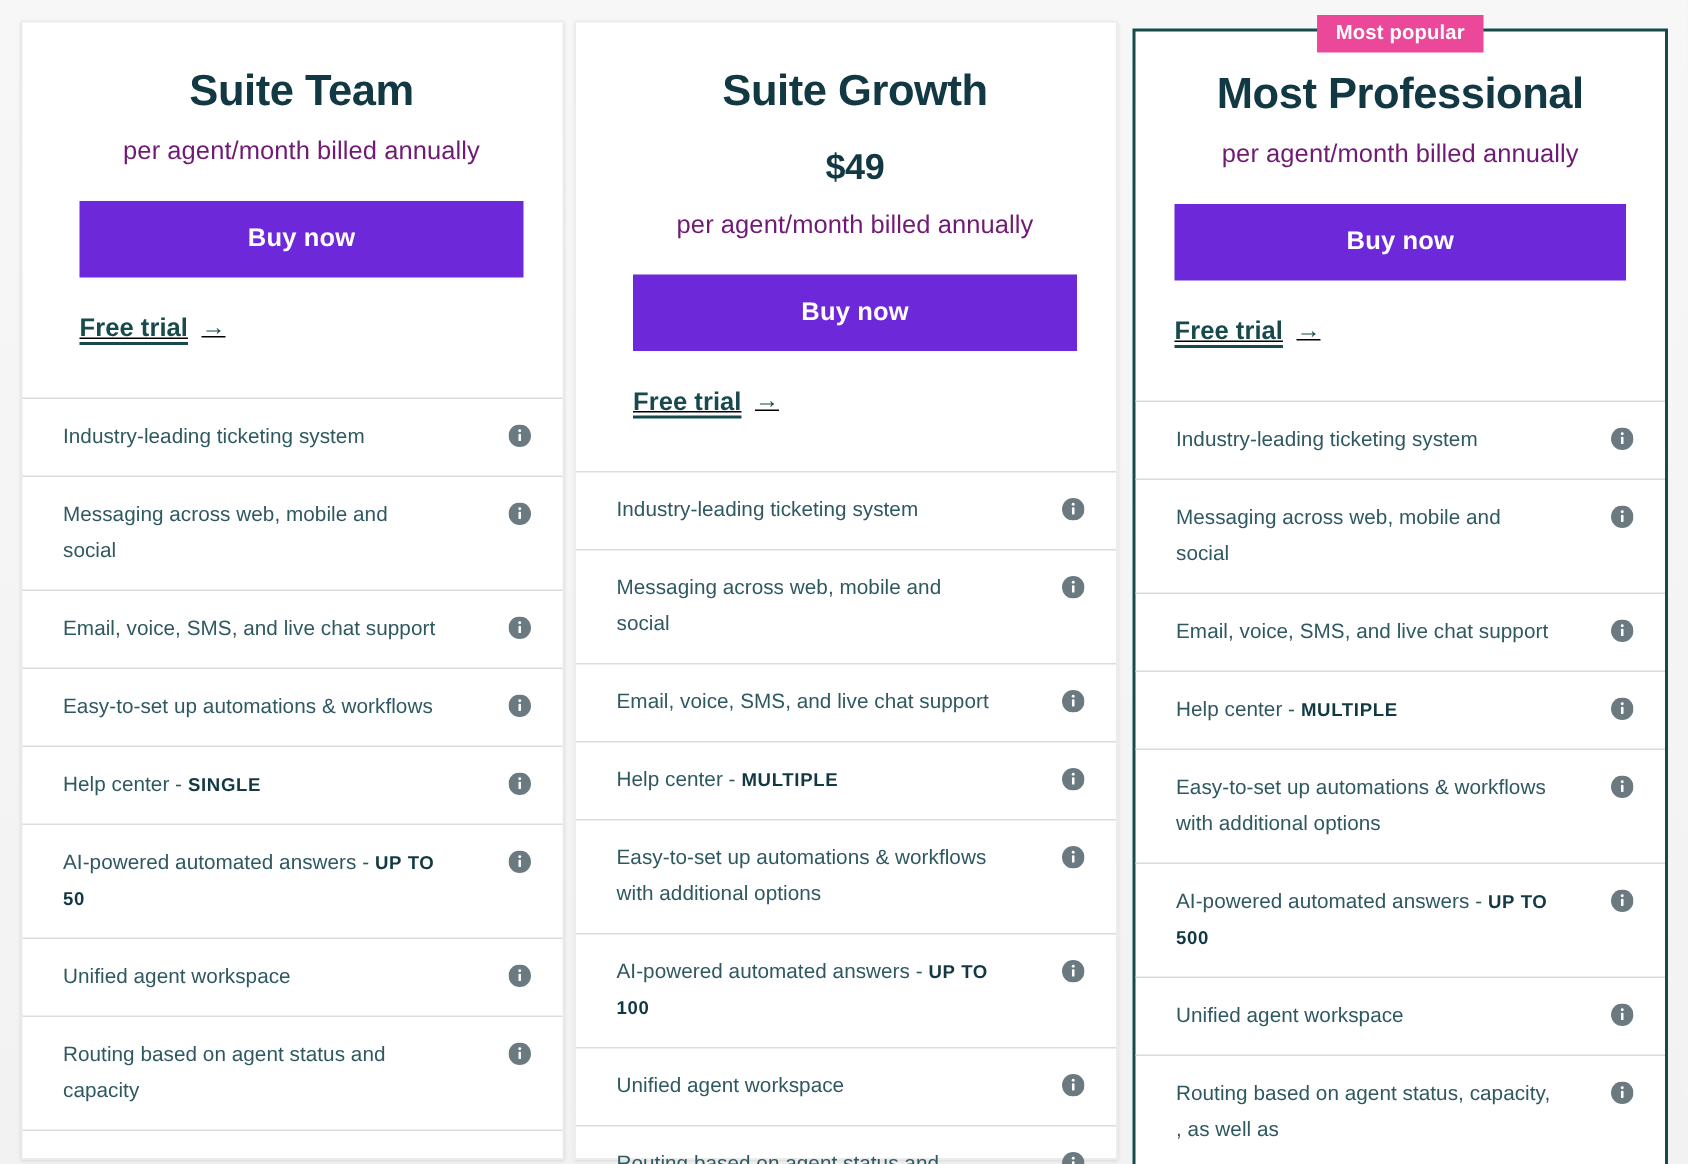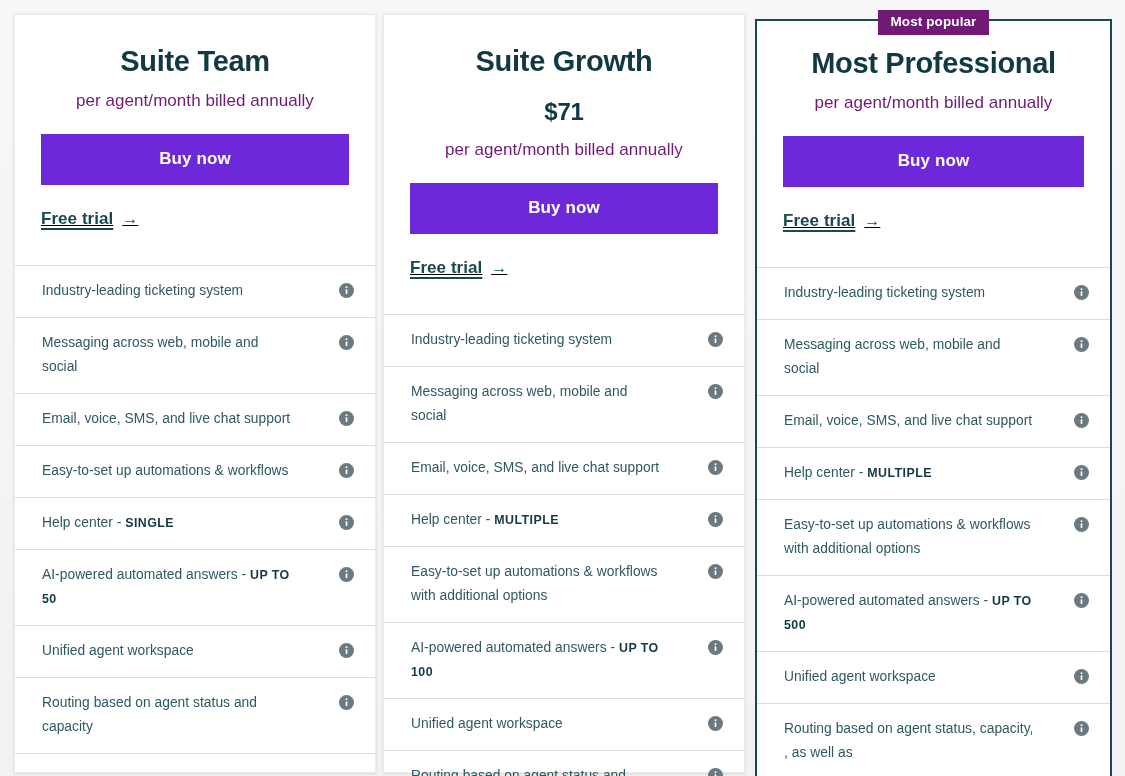--- a/index.html
+++ b/index.html
@@ -57,39 +57,39 @@
   #card-0 { left: 14px;  width: 362px; }
   #card-1 { left: 383px; width: 362px; }
   #card-2 { left: 755px; width: 357px; }
 
   
   .badge {
     position: absolute;
     top: -11px;
     left: 50%;
     transform: translateX(-50%);
-    background: #701a75;
+    background: #ec4899;
     color: #ffffff;
     font-size: 13.5px;
     font-weight: 700;
     letter-spacing: 0.1px;
     padding: 4px 13px 5px;
     white-space: nowrap;
     line-height: 1.15;
     z-index: 5;
   }
 
   
   .card-head {
     padding: 0 26px;
     text-align: center;
     flex: 0 0 auto;
   }
 
-  .plain .card-head { padding-top: 30px; }
+  .plain .card-head { padding-top: 30px; margin-left: 12px; }
   .featured .card-head { padding-top: 26px; }
 
   .plan-name {
     font-size: 29px;
     font-weight: 700;
     color: #123943;
     letter-spacing: -0.3px;
     line-height: 1.12;
   }
 
@@ -292,21 +292,21 @@
               <rect x="7.1" y="6.6" width="1.8" height="5.2" rx="0.6" fill="#ffffff"></rect>
               <circle cx="8" cy="4.4" r="1.05" fill="#ffffff"></circle>
             </svg>
           </span>
         </div>
       </div>
     </div>
     <div class="card plain" id="card-1">
       <div class="card-head">
         <div class="plan-name">Suite Growth</div>
-        <div class="plan-price">$71</div>
+        <div class="plan-price">$49</div>
         <div class="plan-billing">per agent/month billed annually</div>
         <button class="buy-btn">Buy now</button>
         <div class="trial-wrap">
           <a class="trial-link">Free trial</a>
           <span class="trial-arrow">→</span>
         </div>
       </div>
       <div class="features">
         <div class="feature-row">
           <div class="feature-text">Industry-leading ticketing system</div>

